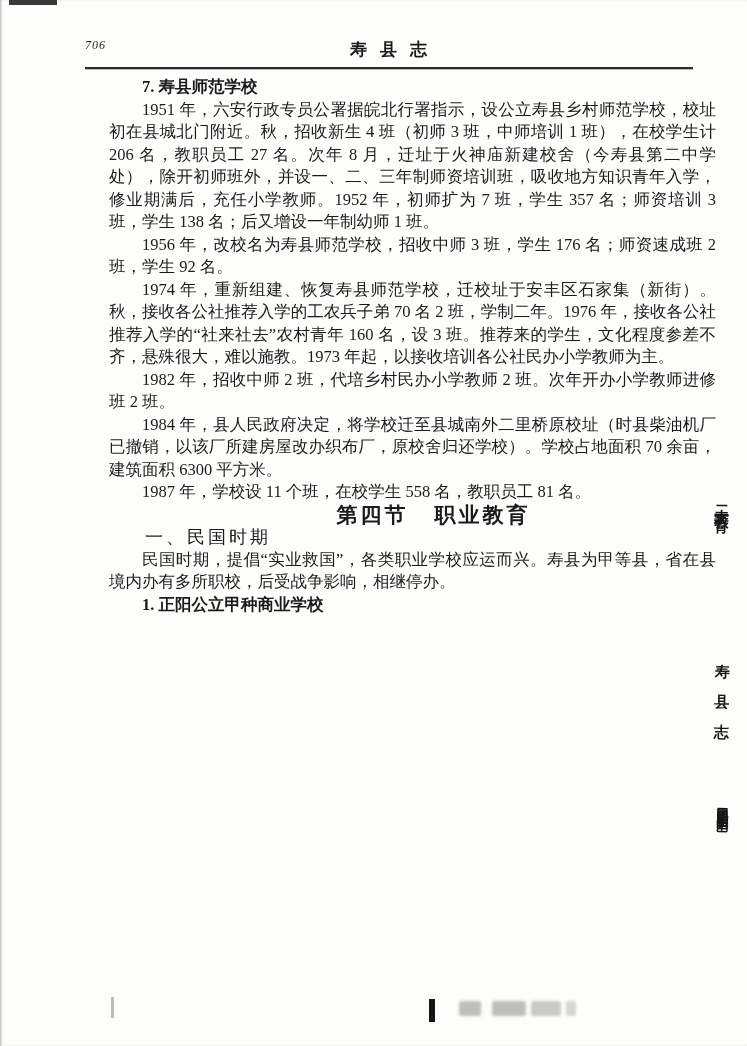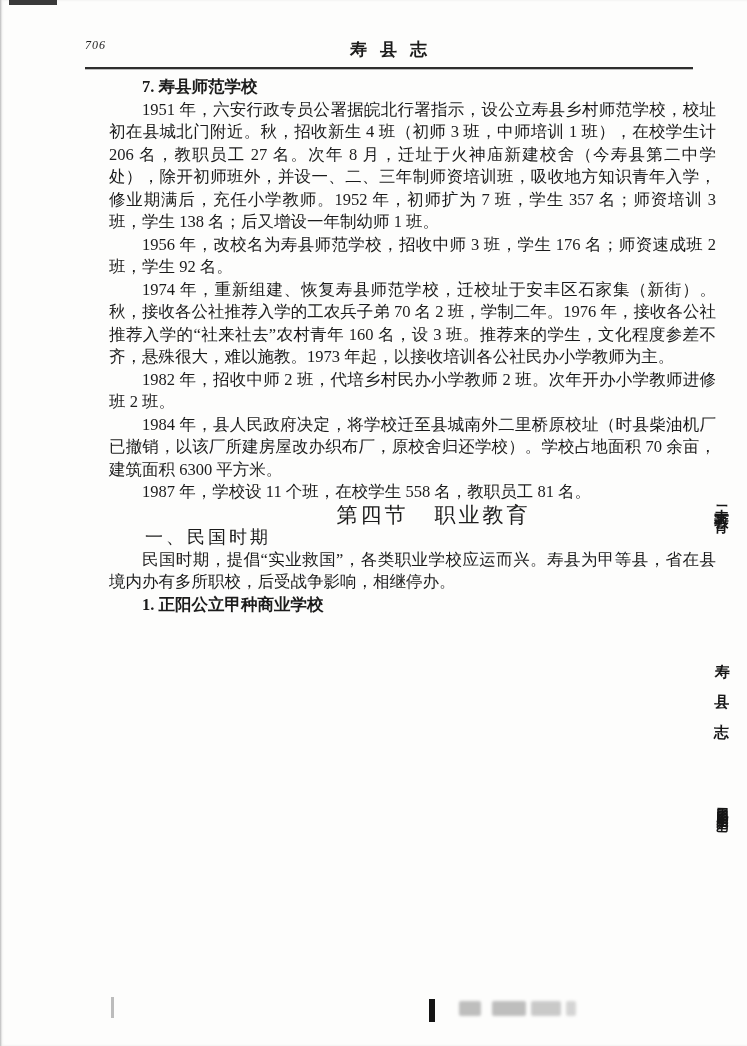--- a/index.html
+++ b/index.html
@@ -36,21 +36,21 @@
   .header-rule { position: absolute; left: 85px; top: 67px; width: 608px; height: 2px;
     background: #2e2e2e; box-shadow: 0 1px 0 rgba(0,0,0,.25); }
 
   
   .column { position: absolute; left: 85px; top: 76px; width: 607px;
     font-size: 16.5px; line-height: 22.5px; text-align: justify; margin-left: 24px; }
   .column p { margin: 0; text-indent: 2em; }
   .sub-heading { font-weight: bold; text-indent: 2em; margin: 0; }
 
   .section-title { margin: 24px 0 0 0; text-align: center; font-size: 21px;
-    font-weight: normal; text-indent: 0; letter-spacing: 3px; }
+    font-weight: bold; text-indent: 0; letter-spacing: 3px; }
   .section-title .gap { display: inline-block; width: 26px; }
   .subsection-title { margin: 44px 0 14px 0; font-size: 18px; font-weight: normal;
     text-indent: 0; letter-spacing: 3px; }
   .school-heading { margin-top: 16px; }
 
   
   .margin-tab { position: absolute; writing-mode: vertical-rl; color: #161616;
     font-family: "Liberation Serif", "DejaVu Serif", serif; }
   .chapter-tab { left: 712px; top: 494px; font-size: 14.5px; font-weight: bold;
     letter-spacing: 3px; transform: rotate(1.5deg); }

